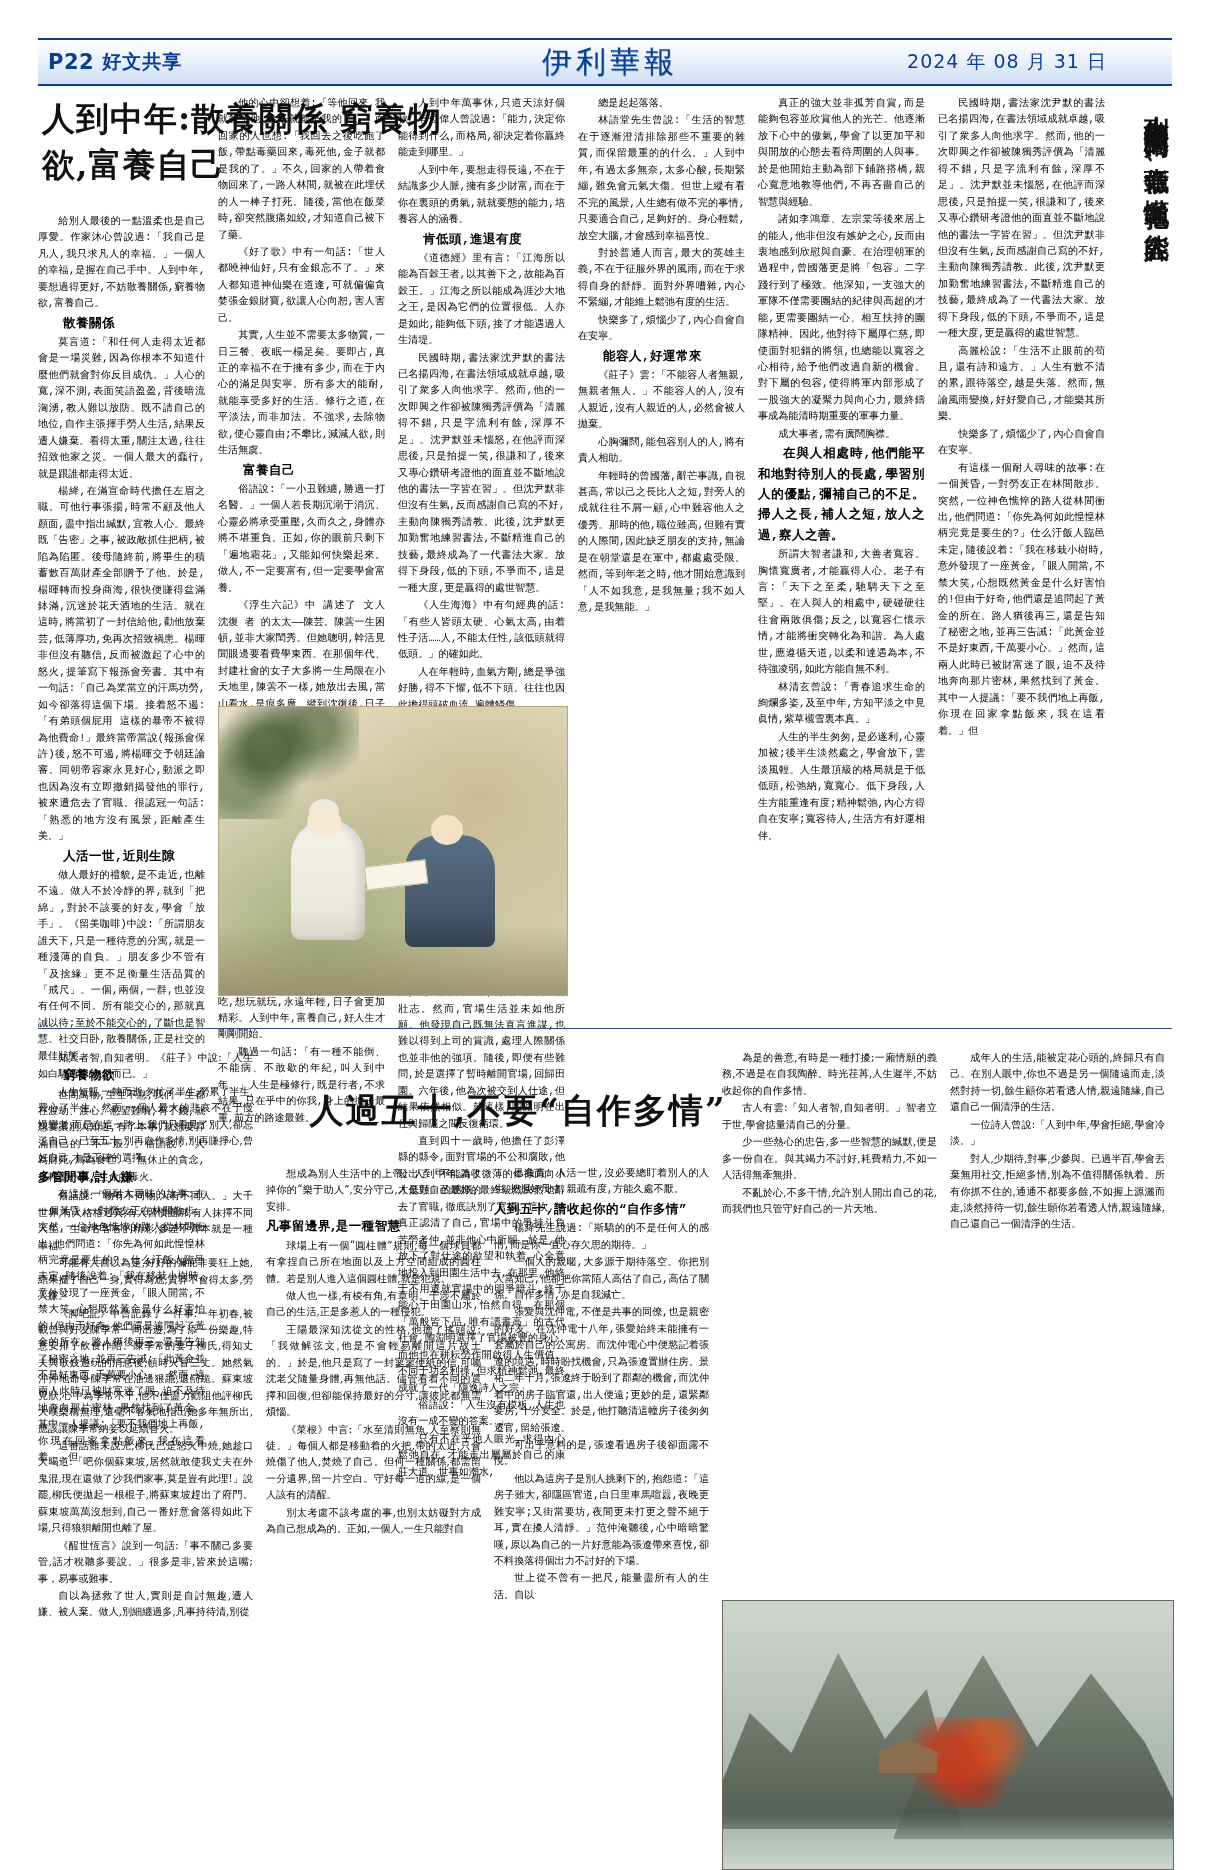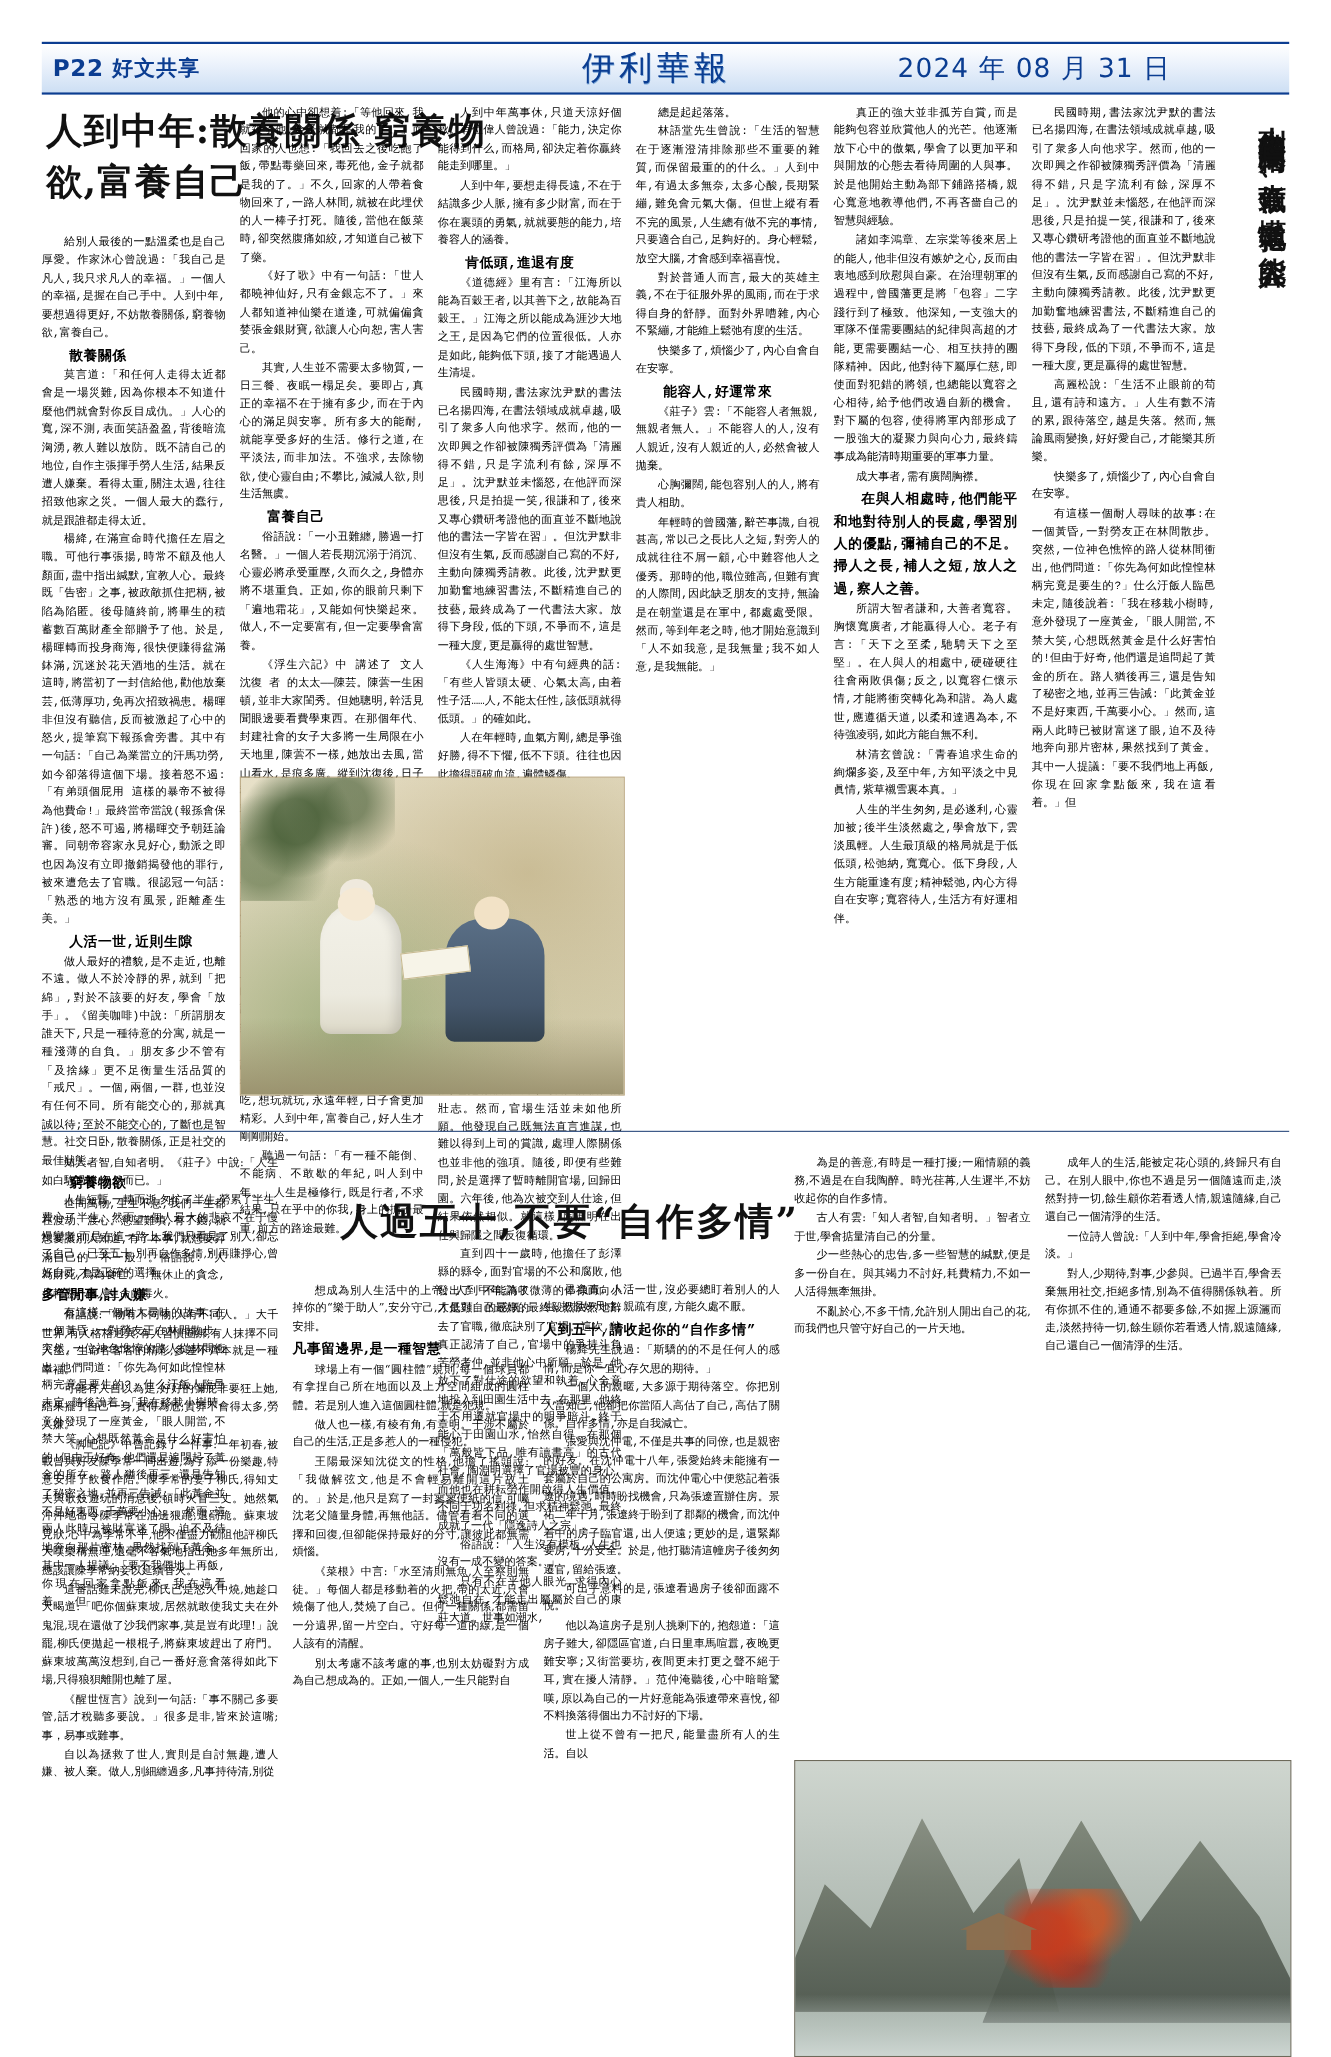--- a/index.html
+++ b/index.html
@@ -62,24 +62,24 @@
     text-align: center;
     font-size: 30px;
     font-weight: normal;
     color: #0b3d91;
     letter-spacing: 4px;
     font-family: "DejaVu Serif", "Liberation Serif", serif;
     text-shadow: 0.5px 0.5px 0 #7aa7d9;
   }
   .mast-date {
     width: 330px;
-    text-align: left;
-    padding-right: 26px;
+    text-align: center;
+    padding-right: 0;
     font-family: "DejaVu Sans", "Liberation Sans", sans-serif;
-    font-size: 24px;
+    font-size: 19px;
     color: #0b3d91;
     letter-spacing: 1px;
   }
 
   
   .article-top {
     position: absolute;
     left: 38px;
     top: 96px;
     width: 1134px;

